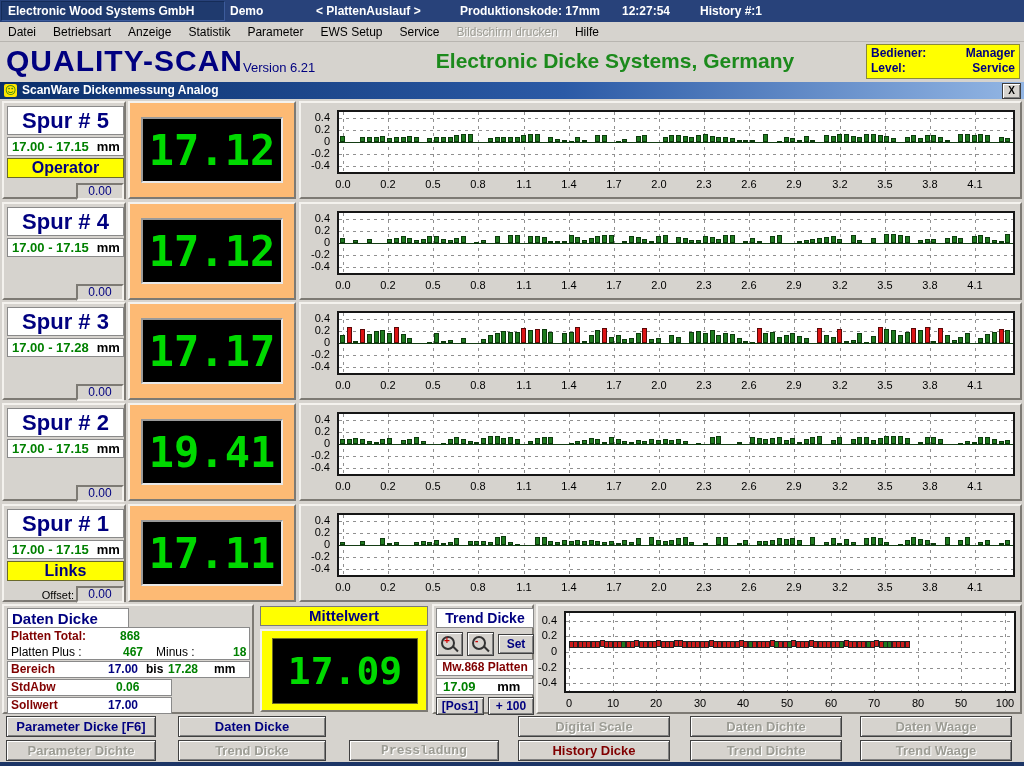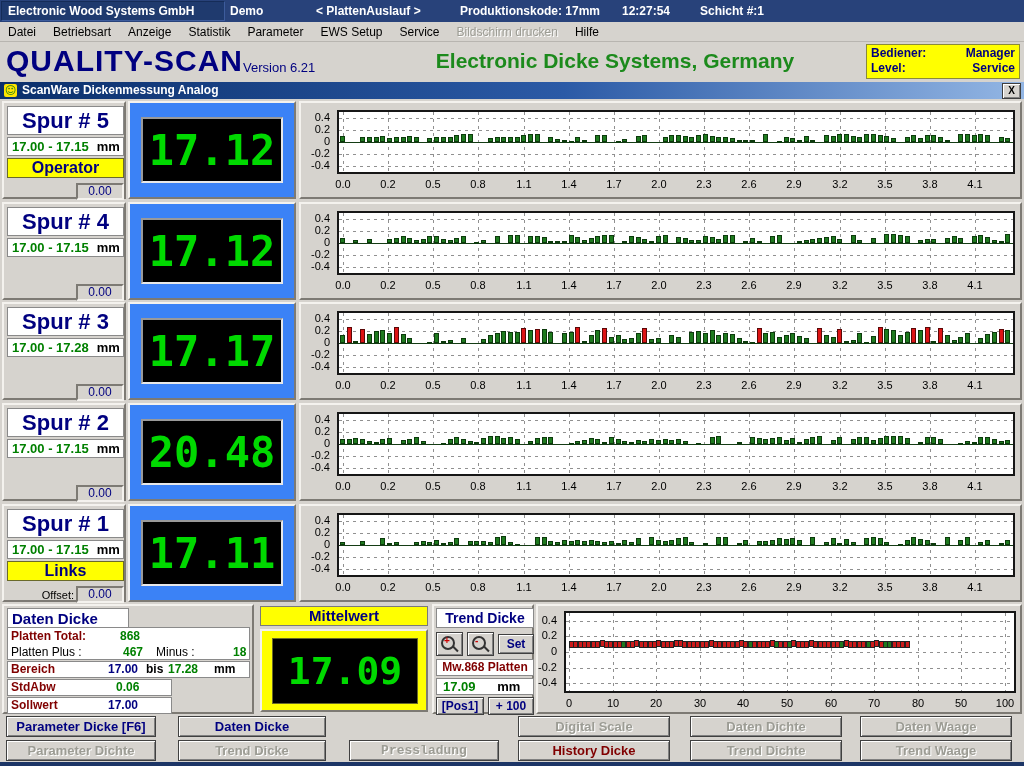--- a/index.html
+++ b/index.html
@@ -44,21 +44,21 @@
   .spurbox{position:absolute;left:3px;top:3px;width:117px;height:29px;text-align:center;
     font-size:22px;font-weight:bold;color:#000080;line-height:27px;}
   .rangebox{position:absolute;left:3px;top:34px;width:117px;height:19px;font-size:13px;font-weight:bold;line-height:17px;}
   .rng{color:#008000;margin-left:4px;}
   .unit{color:#000;margin-left:8px;}
   .tagbox{position:absolute;left:3px;top:55px;width:117px;height:20px;background:#ffff00;border:1px solid #6a6a2a;
     box-sizing:border-box;text-align:center;font-size:16px;font-weight:bold;color:#000080;line-height:18px;}
   .offlabel{position:absolute;left:0px;top:83px;width:70px;text-align:right;font-size:11px;color:#000;}
   .offbox{position:absolute;left:72px;top:80px;width:48px;height:17px;text-align:center;
     font-size:12px;color:#000080;line-height:13px;}
-  .disppanel{position:absolute;left:128px;top:1px;width:168px;height:98px;background:#3b82f6;
+  .disppanel{position:absolute;left:128px;top:1px;width:168px;height:98px;background:#fdba74;
     border:2px solid;border-color:#f4f2ee #7d7a74 #7d7a74 #f4f2ee;box-sizing:border-box;}
   .dscreen{position:absolute;left:11px;top:14px;width:142px;height:66px;background:#000;
     border:2px solid;border-color:#9a9a9a #e8e8e8 #e8e8e8 #9a9a9a;box-sizing:border-box;
     display:flex;align-items:center;justify-content:center;}
   .digits{font-family:"DejaVu Sans Mono",monospace;font-weight:bold;color:#00d900;font-size:42px;letter-spacing:0px;}
   
   .chart-panel{position:absolute;background:#d6d3ce;border:2px solid;border-color:#f4f2ee #7d7a74 #7d7a74 #f4f2ee;box-sizing:border-box;}
   .chart-panel .plot{position:absolute;background:#fff;border:2px solid #161616;box-sizing:border-box;}
   .hgrid{position:absolute;left:0;right:0;height:1px;background:repeating-linear-gradient(to right,#909090 0 3px,transparent 3px 7px);}
   .vgrid{position:absolute;top:0;bottom:0;width:1px;background:repeating-linear-gradient(to bottom,#909090 0 3px,transparent 3px 7px);}
@@ -111,21 +111,21 @@
 <body>
 
 <div id="screen">
 
   <div class="topbar">
     <span class="tb-company">Electronic Wood Systems GmbH</span>
     <span class="tb-item" style="left:230px">Demo</span>
     <span class="tb-item" style="left:316px">&lt; PlattenAuslauf &gt;</span>
     <span class="tb-item" style="left:460px">Produktionskode: 17mm</span>
     <span class="tb-item" style="left:622px">12:27:54</span>
-    <span class="tb-item" style="left:700px">Schicht #:1</span>
+    <span class="tb-item" style="left:700px">History #:1</span>
   </div>
 
   <div class="menubar">
     <span class="menu-item">Datei</span>
     <span class="menu-item">Betriebsart</span>
     <span class="menu-item">Anzeige</span>
     <span class="menu-item">Statistik</span>
     <span class="menu-item">Parameter</span>
     <span class="menu-item">EWS Setup</span>
     <span class="menu-item">Service</span>
@@ -584,21 +584,21 @@
   </div>
 
   <div class="trackrow" style="top:402px">
     <div class="leftpanel raised">
       <div class="spurbox wbox"><span>Spur # 2</span></div>
       <div class="rangebox wbox"><span class="rng">17.00 - 17.15</span><span class="unit bb">mm</span></div>
       <div class="offbox sunk">0.00</div>
     </div>
     <div class="disppanel">
       <div class="dscreen">
-          <span class="digits">20.48</span>
+          <span class="digits">19.41</span>
         </div>
     </div>
     <div class="chart-panel" style="left:299px;top:1px;width:723px;height:98px">
         <div class="plot" style="left: 36px; top: 7px; width: 678px; height: 64px;">
           <div class="hgrid" style="top: 6px;"></div>
           <div class="hgrid" style="top: 18px;"></div>
           <div class="hgrid" style="top: 30px;"></div>
           <div class="hgrid" style="top: 42px;"></div>
           <div class="hgrid" style="top: 54px;"></div>
           <div class="vgrid" style="left: 4px;"></div>

